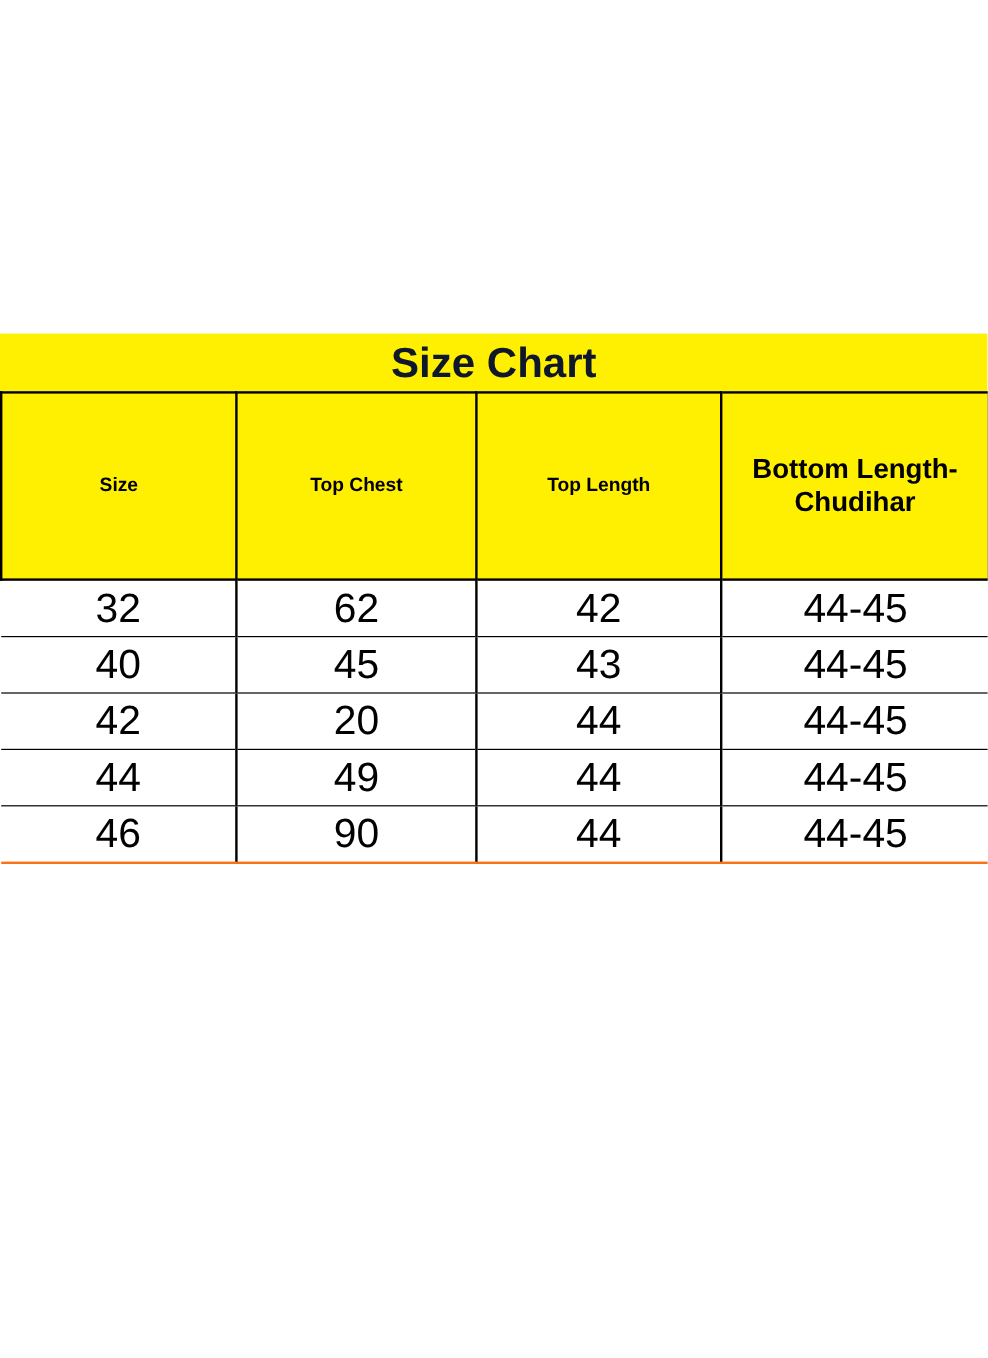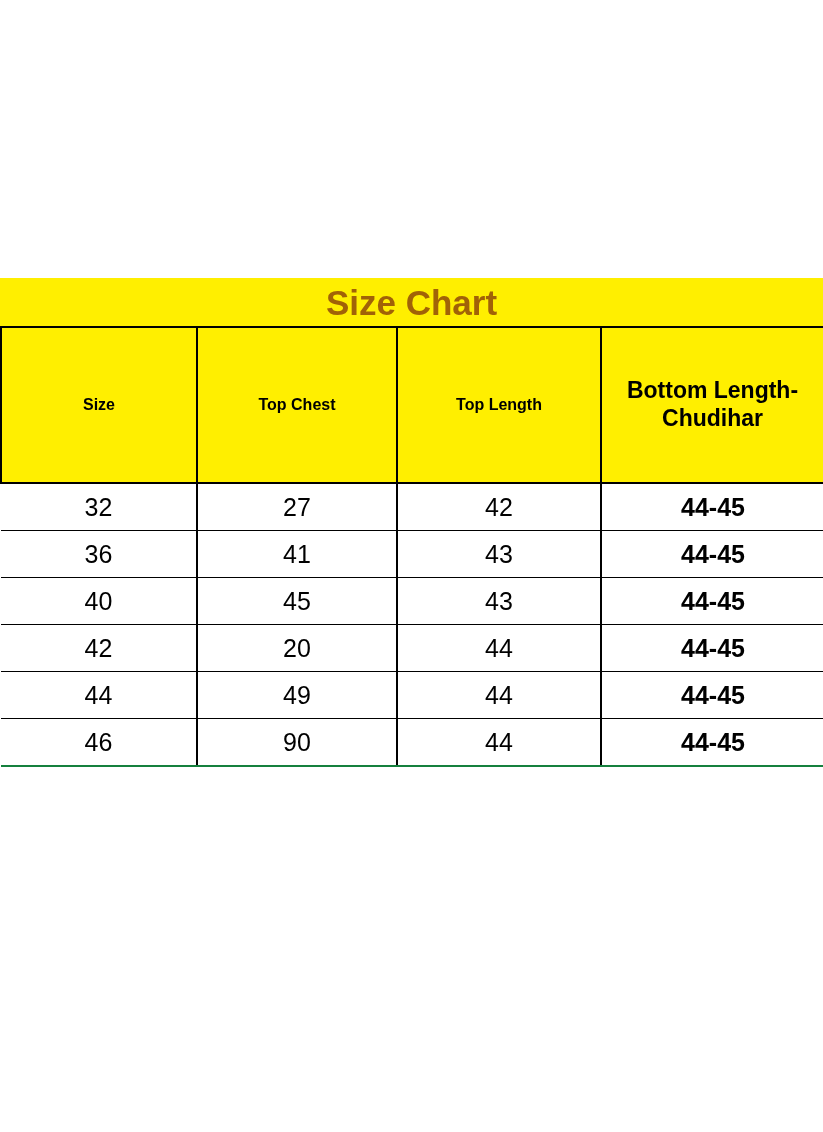--- a/index.html
+++ b/index.html
@@ -23,21 +23,21 @@
   }
 
   .chart-title-bar {
     background: #ffef00;
     height: 48px;
     display: flex;
     align-items: center;
     justify-content: center;
   }
   .chart-title {
-    color: #a16207;
+    color: #0f172a;
     font-size: 35px;
     font-weight: bold;
     letter-spacing: 0px;
     line-height: 1;
   }
 
   table.size-table {
     border-collapse: collapse;
     width: 823px;
     table-layout: fixed;
@@ -62,40 +62,39 @@
   }
 
   table.size-table thead th.wide-head {
     font-size: 23px;
     margin-top: 10px;
   }
 
   table.size-table tbody td {
     height: 46px;
     font-weight: normal;
-    font-size: 25px;
+    font-size: 34px;
     padding: 0;
     border-left: none;
     border-right: 2px solid #000000;
     border-top: 1px solid #000000;
     border-bottom: 1px solid #000000;
   }
 
   table.size-table tbody td:first-child {
     border-left: none;
   }
   table.size-table tbody td:last-child {
     border-right: none;
-    font-weight: bold;
   }
   table.size-table tbody tr:first-child td {
     border-top: none;
   }
   table.size-table tbody tr:last-child td {
-    border-bottom: 2px solid #15803d;
+    border-bottom: 2px solid #f97316;
   }
 
   
   col.c1 { width: 196px; }
   col.c2 { width: 200px; }
   col.c3 { width: 204px; }
   col.c4 { width: 223px; }
 </style>
 </head>
 <body>
@@ -117,28 +116,22 @@
       <tr>
         <th>Size</th>
         <th>Top Chest</th>
         <th>Top Length</th>
         <th class="wide-head">Bottom Length-Chudihar</th>
       </tr>
     </thead>
     <tbody>
       <tr>
         <td>32</td>
-        <td>27</td>
+        <td>62</td>
         <td>42</td>
-        <td>44-45</td>
-      </tr>
-      <tr>
-        <td>36</td>
-        <td>41</td>
-        <td>43</td>
         <td>44-45</td>
       </tr>
       <tr>
         <td>40</td>
         <td>45</td>
         <td>43</td>
         <td>44-45</td>
       </tr>
       <tr>
         <td>42</td>

